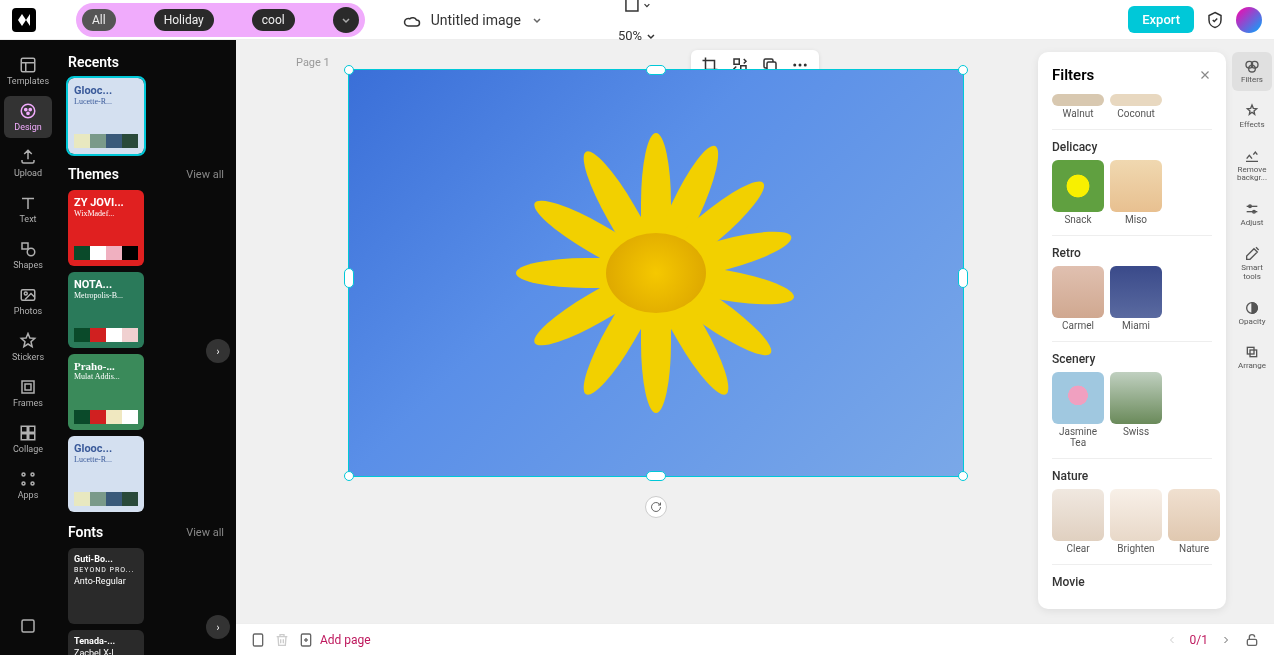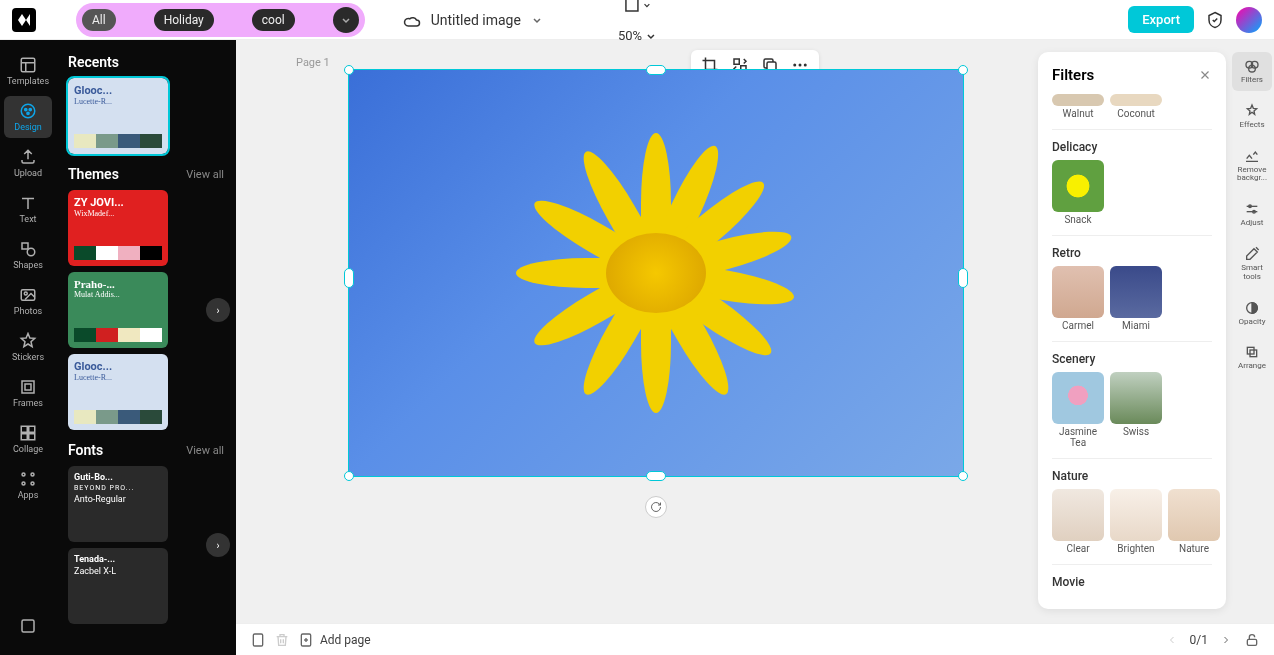--- a/index.html
+++ b/index.html
@@ -17,34 +17,34 @@
 .header-center { position:absolute; left:50%; transform:translateX(-50%); display:flex; align-items:center; gap:14px;flex-direction:column; }
 .header-icon { width:18px; height:18px; color:#333; cursor:pointer; }
 .zoom { font-size:13px; color:#333; display:flex; align-items:center; gap:4px; }
 .header-right { margin-left:auto; display:flex; align-items:center; gap:12px; }
 .export-btn { background:#00c8d8; color:#fff; padding:6px 14px; border-radius:6px; font-size:13px; font-weight:500; }
 .avatar { width:26px; height:26px; border-radius:50%; background:linear-gradient(135deg,#f0a,#0af); }
 
 
 .icon-sidebar { position:absolute; left:0; top:40px; bottom:0; width:56px; background:#0a0a0a; display:flex; flex-direction:column; align-items:center; padding-top:10px; gap:4px; }
 .icon-item { width:48px; display:flex; flex-direction:column; align-items:center; padding:6px 0; color:#b0b0b0; cursor:pointer; border-radius:6px; }
-.icon-item.active { background:#333; color:#0ea5e9; }
+.icon-item.active { background:#333; color:#f0abfc; }
 .icon-item svg { width:18px; height:18px; margin-bottom:2px; }
 .icon-item span { font-size:9px; }
 .icon-item.bottom { margin-top:auto; margin-bottom:12px; }
 
 
 .left-panel { position:absolute; left:56px; top:40px; bottom:0; width:180px; background:#0a0a0a; color:#fff; padding:10px 12px; overflow-y:auto; }
 .left-panel::-webkit-scrollbar{width:0;}
 .section-title { font-size:14px; font-weight:600; margin-bottom:8px; margin-top:4px; }
 .section-head { display:flex; justify-content:space-between; align-items:center; margin-top:12px; margin-bottom:8px;}
 .section-head .section-title { margin:0; }
 .view-all { font-size:11px; color:#888; }
 .thumb-grid { display:flex; flex-wrap:wrap; gap:6px; position:relative; }
-.thumb { width:100px; height:76px; border-radius:6px; background:#333; overflow:hidden; display:flex; flex-direction:column; font-size:8px; }
+.thumb { width:76px; height:76px; border-radius:6px; background:#333; overflow:hidden; display:flex; flex-direction:column; font-size:8px; }
 .thumb.sel { outline:2px solid #00c8d8; }
 .theme-thumb { padding:6px; }
 .theme-thumb .t1 { font-size:11px; font-weight:700; white-space:nowrap; overflow:hidden; }
 .theme-thumb .t2 { font-size:8px; white-space:nowrap; overflow:hidden;font-family:Liberation Serif, serif; }
 .swatch-row { display:flex; margin-top:auto; height:14px; }
 .swatch-row div { flex:1; }
 .font-thumb { background:#2a2a2a; padding:6px; }
 .font-thumb div { font-size:9px; white-space:nowrap; overflow:hidden; margin-bottom:2px; }
 .arrow-btn { position:absolute; right:-6px; top:50%; transform:translateY(-50%); width:24px; height:24px; background:#333; border-radius:50%; display:flex; align-items:center; justify-content:center; font-size:10px; z-index:2; }
 
@@ -74,21 +74,21 @@
 .divider { height:1px; background:#eee; margin:10px 0; }
 
 
 .right-sidebar { position:absolute; right:0; top:46px; width:44px; display:flex; flex-direction:column; align-items:center; gap:6px; padding-top:6px; }
 .right-item { width:40px; display:flex; flex-direction:column; align-items:center; padding:6px 0; color:#555; cursor:pointer; border-radius:6px; }
 .right-item.active { background:#e0e0e0; }
 .right-item svg { width:16px; height:16px; }
 .right-item span { font-size:8px; margin-top:2px; text-align:center; line-height:1.1; }
 
 
-.bottom-bar { position:absolute; left:236px; right:0; bottom:0; height:32px; background:#fff; display:flex; align-items:center; padding:0 14px; gap:8px; border-top:1px solid #eee; font-size:12px; color:#404040; }
+.bottom-bar { position:absolute; left:236px; right:0; bottom:0; height:32px; background:#fff; display:flex; align-items:center; padding:0 14px; gap:8px; border-top:1px solid #eee; font-size:12px; color:#be185d; }
 .bottom-bar .bb-right { margin-left:auto; display:flex; align-items:center; gap:12px; }
 .add-page { display:flex; align-items:center; gap:6px; }
 
 svg { display:block; }
 </style>
 </head>
 <body>
 
 <div class="header">
   <div class="logo">
@@ -258,20 +258,30 @@
   </div>
   <div class="thumb-grid">
     <div class="thumb theme-thumb" style="background:#e02020;">
       <div class="t1" style="color:#fff;">ZY JOVI...</div>
       <div class="t2" style="color:#fff;">WixMadef...</div>
       <div class="swatch-row">
           <div style="background:#0a4a2a"></div>
           <div style="background:#fff"></div>
           <div style="background:#f0b0c0"></div>
           <div style="background:#000"></div>
+        </div>
+    </div>
+    <div class="thumb theme-thumb" style="background:#2a7a5a;">
+      <div class="t1" style="color:#fff;">NOTA...</div>
+      <div class="t2" style="color:#fff;">Metropolis-B...</div>
+      <div class="swatch-row">
+          <div style="background:#0a4a2a"></div>
+          <div style="background:#d02020"></div>
+          <div style="background:#fff"></div>
+          <div style="background:#f0d0d0"></div>
         </div>
     </div>
     <div class="thumb theme-thumb" style="background:#3a8a5a;">
       <div class="t1" style="color:#fff;font-family:cursive;">Praho-...</div>
       <div class="t2" style="color:#fff;">Mulat Addis...</div>
       <div class="swatch-row">
           <div style="background:#0a4a2a"></div>
           <div style="background:#d02020"></div>
           <div style="background:#f0e8c0"></div>
           <div style="background:#fff"></div>
@@ -384,20 +394,24 @@
       </div>
   </div>
   <div class="divider"></div>
 
   <div class="filter-cat">Delicacy</div>
   <div class="filter-row">
     <div class="filter-item">
         <div class="filter-thumb" style="background:radial-gradient(circle at 50% 50%,#f8f000 30%,#60a040 32%);"></div>
         <div class="filter-label">Snack</div>
       </div>
+    <div class="filter-item">
+        <div class="filter-thumb" style="background:linear-gradient(#f0d8b0,#e8c090);"></div>
+        <div class="filter-label">Miso</div>
+      </div>
   </div>
   <div class="divider"></div>
 
   <div class="filter-cat">Retro</div>
   <div class="filter-row">
     <div class="filter-item">
         <div class="filter-thumb" style="background:linear-gradient(#e0c0b0,#d0a890);"></div>
         <div class="filter-label">Carmel</div>
       </div>
     <div class="filter-item">

